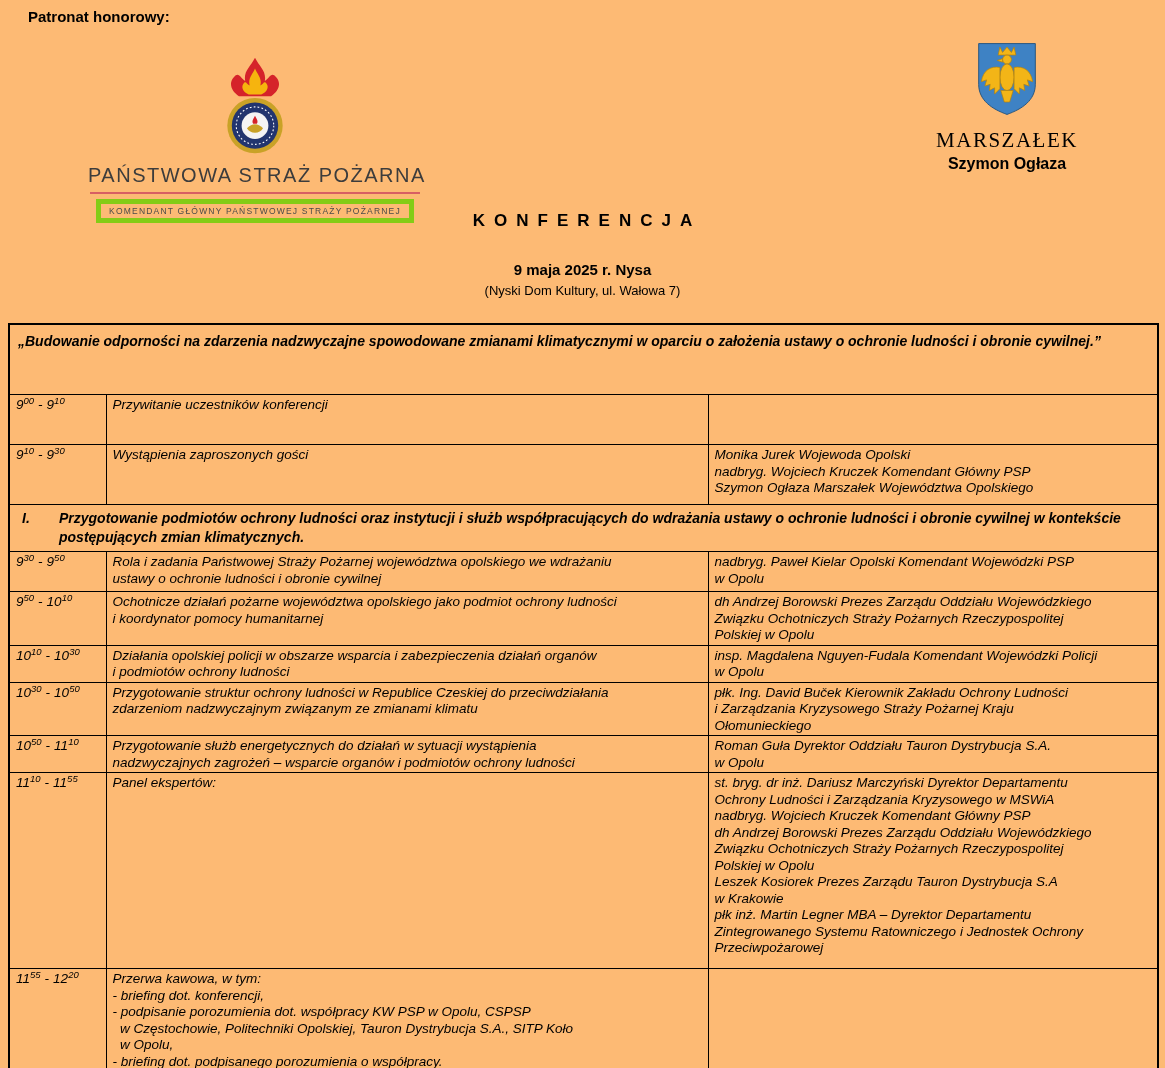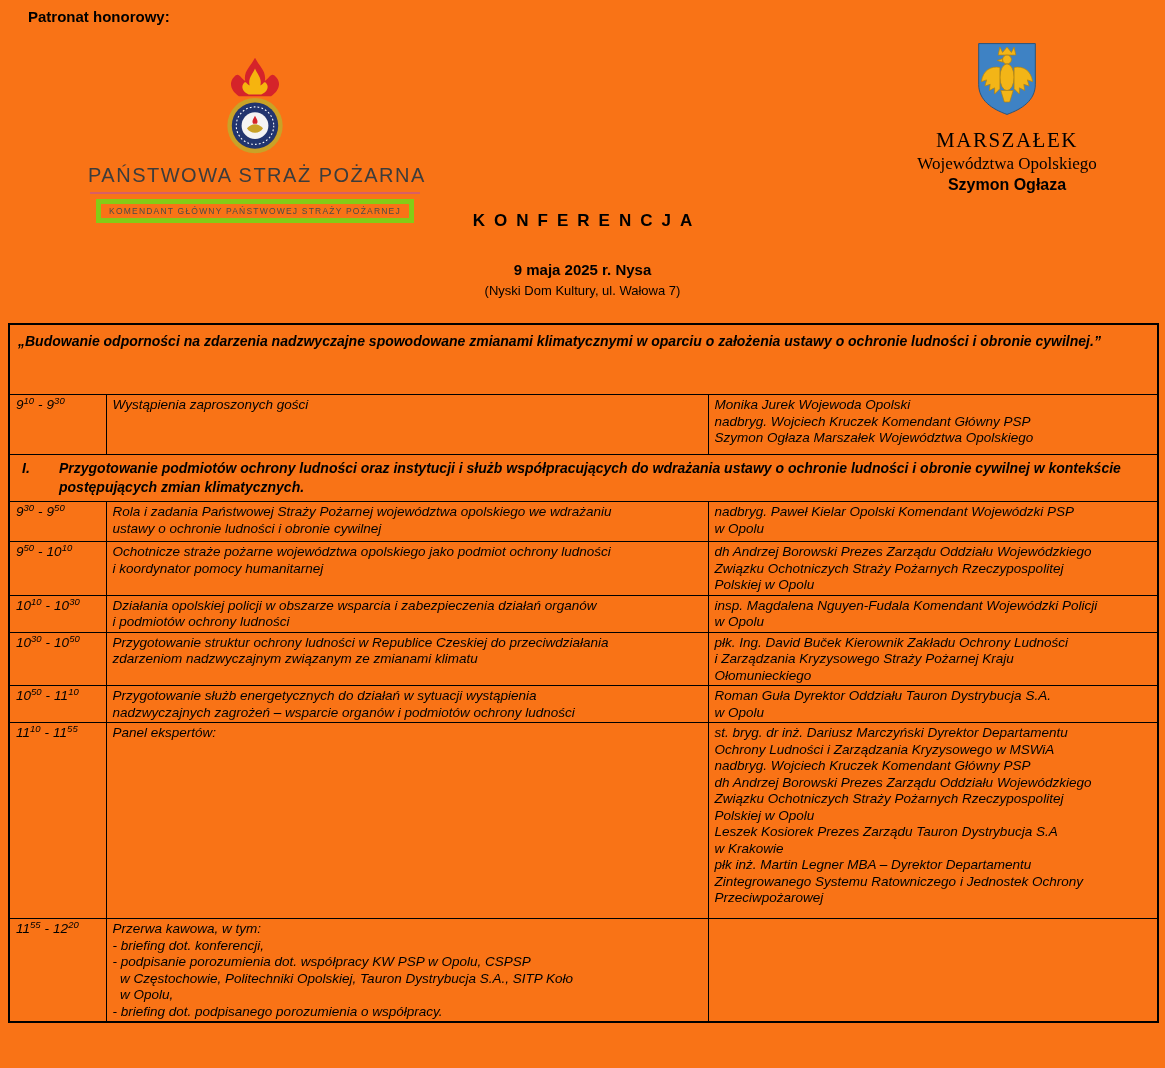--- a/index.html
+++ b/index.html
@@ -1,18 +1,18 @@
 <!DOCTYPE html>
 <html style="--accent-red: #d85f63; --psp-red: #d5232a; --psp-gold: #f6b40e; --psp-wreath: #c9a227; --psp-navy: #22356f; --shield-blue: #3e82c4; --eagle-gold: #f3b517;"><head>
 <meta charset="utf-8">
 <style>
   html,body { margin:0; padding:0; background:#fff; }
   .page {
     position:relative; width:1165px; height:1068px; overflow:hidden;
-    background:#f97316; color:#000;
+    background:#fdba74; color:#000;
     font-family:"Liberation Sans", sans-serif;
   }
   .patronat {
     position:absolute; left:28px; top:8px;
     font-size:15px; font-weight:bold;
   }
   
   .psp-block { position:absolute; left:88px; top:56px; width:334px; text-align:center; }
   .psp-title { font-size:20px; color:#3c3c3c; letter-spacing:1.5px; margin-top:4px; white-space:nowrap; }
   .psp-rule { height:2px; background:var(--accent-red); margin:5px 2px 5px; }
@@ -95,40 +95,44 @@
         <path d="M27 7 l3 6 5 -6 5 6 3 -6 2 9 h-20 Z"></path>
         <circle cx="35" cy="21" r="5"></circle>
         <path d="M30 20 l-6 2 6 2 Z"></path>
         <ellipse cx="35" cy="41" rx="8" ry="15"></ellipse>
         <path d="M27 30 C17 28 8 33 6 46 l6 -2 -2 7 6 -2 -1 7 6 -3 0 7 6 -6 Z"></path>
         <path d="M43 30 C53 28 62 33 64 46 l-6 -2 2 7 -6 -2 1 7 -6 -3 0 7 -6 -6 Z"></path>
         <path d="M28 56 h14 l-4 13 h-6 Z"></path>
       </g>
     </svg>
     <div class="marshal-title">MARSZAŁEK</div>
-    <div class="marshal-subtitle">Województwa Opolskiego</div>
     <div class="marshal-name">Szymon Ogłaza</div>
   </div>
 
   <div class="conf-title">KONFERENCJA</div>
   <div class="date-line">9 maja 2025 r. Nysa</div>
   <div class="venue-line">(Nyski Dom Kultury, ul. Wałowa 7)</div>
 
   <div class="sched-wrap">
     <table class="sched">
       <colgroup>
         <col style="width:97px">
           <col style="width:602px">
           <col style="width:450px">
       </colgroup>
       <tbody>
         <tr class="title-row">
           <td colspan="3">„Budowanie odporności na zdarzenia nadzwyczajne spowodowane zmianami klimatycznymi w oparciu o założenia ustawy o ochronie ludności i obronie cywilnej.”</td>
         </tr>
 
+        <tr class="r1">
+          <td class="time"><span>9</span><sup class="ts">00</sup><span class="sep">-</span><span>9</span><sup class="ts">10</sup></td>
+          <td class="topic pre">Przywitanie uczestników konferencji</td>
+          <td class="speaker pre"></td>
+        </tr>
 
         <tr class="r2">
           <td class="time"><span>9</span><sup class="ts">10</sup><span class="sep">-</span><span>9</span><sup class="ts">30</sup></td>
           <td class="topic pre">Wystąpienia zaproszonych gości</td>
           <td class="speaker pre">Monika Jurek Wojewoda Opolski
 nadbryg. Wojciech Kruczek Komendant Główny PSP
 Szymon Ogłaza Marszałek Województwa Opolskiego</td>
         </tr>
 
         <tr class="section-row">
@@ -143,21 +147,21 @@
         <tr class="r3">
           <td class="time"><span>9</span><sup class="ts">30</sup><span class="sep">-</span><span>9</span><sup class="ts">50</sup></td>
           <td class="topic pre">Rola i zadania Państwowej Straży Pożarnej województwa opolskiego we wdrażaniu
 ustawy o ochronie ludności i obronie cywilnej</td>
           <td class="speaker pre">nadbryg. Paweł Kielar Opolski Komendant Wojewódzki PSP
 w Opolu</td>
         </tr>
 
         <tr class="r4">
           <td class="time"><span>9</span><sup class="ts">50</sup><span class="sep">-</span><span>10</span><sup class="ts">10</sup></td>
-          <td class="topic pre">Ochotnicze straże pożarne województwa opolskiego jako podmiot ochrony ludności
+          <td class="topic pre">Ochotnicze działań pożarne województwa opolskiego jako podmiot ochrony ludności
 i koordynator pomocy humanitarnej</td>
           <td class="speaker pre">dh Andrzej Borowski Prezes Zarządu Oddziału Wojewódzkiego
 Związku Ochotniczych Straży Pożarnych Rzeczypospolitej
 Polskiej w Opolu</td>
         </tr>
 
         <tr class="r5">
           <td class="time"><span>10</span><sup class="ts">10</sup><span class="sep">-</span><span>10</span><sup class="ts">30</sup></td>
           <td class="topic pre">Działania opolskiej policji w obszarze wsparcia i zabezpieczenia działań organów
 i podmiotów ochrony ludności</td>

